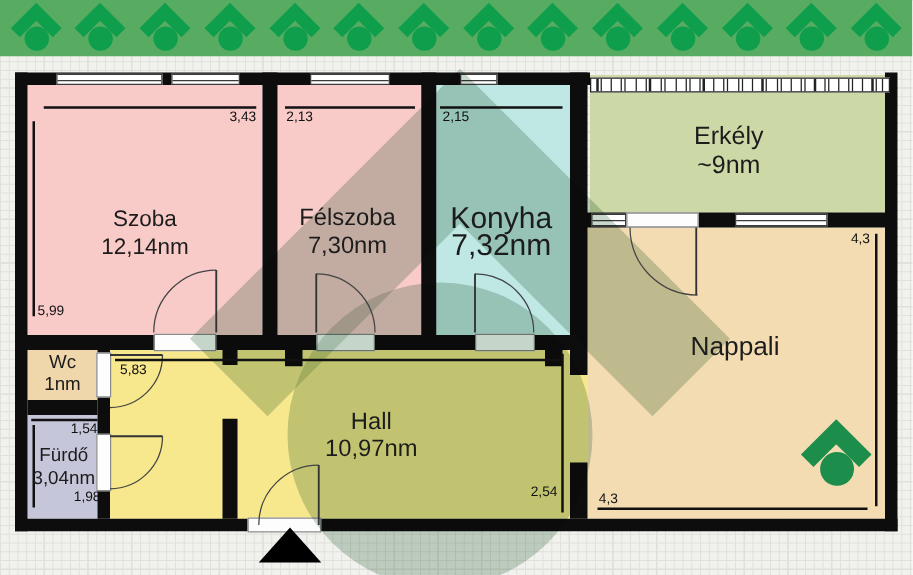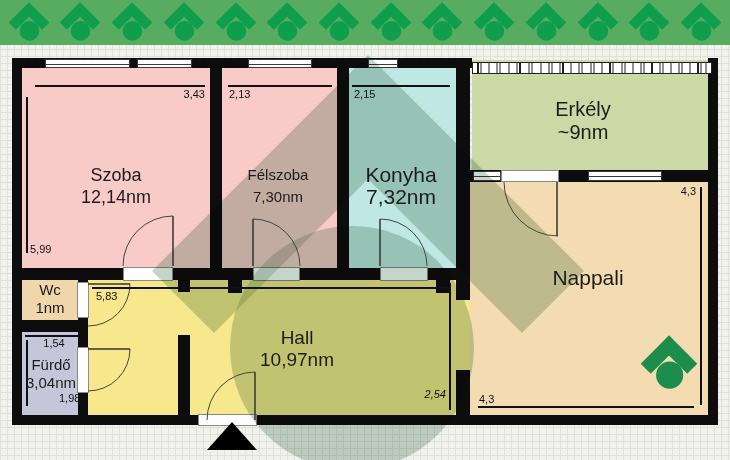--- a/index.html
+++ b/index.html
@@ -33,37 +33,37 @@
   .window{position:absolute;background:#fff;border:1px solid #3a3a3a;box-sizing:border-box;z-index:3;}
   .window::after{content:"";position:absolute;left:0;right:0;top:50%;border-top:1px solid #3a3a3a;}
   .sill{position:absolute;background:#fdfdfd;border:1px solid #8a8a8a;box-sizing:border-box;z-index:3;}
   .railing{position:absolute;left:472px;top:62px;width:240px;height:12px;background:#fff;border:1px solid #222;box-sizing:border-box;z-index:3;}
   .wm-svg{position:absolute;left:0;top:0;z-index:4;mix-blend-mode:multiply;pointer-events:none;}
   .wm{fill:var(--c-watermark,#6e9678);fill-opacity:.38;}
   .overlay{position:absolute;left:0;top:0;z-index:5;pointer-events:none;}
   .rlabel{position:absolute;text-align:center;color:#1c1c1c;z-index:5;}
   .rlabel span{display:block;}
   .l-szoba   {left:36px; top:164px;width:160px;font-size:18px;line-height:22px;}
-  .l-felszoba{left:198px;top:164px;width:160px;font-size:15px;line-height:22px;}
-  .l-konyha  {left:321px;top:164px;width:160px;font-size:21px;line-height:22px;}
+  .l-felszoba{left:198px;top:164px;width:160px;font-size:19px;line-height:22px;}
+  .l-konyha  {left:321px;top:164px;width:160px;font-size:24px;line-height:22px;}
   .l-erkely  {left:503px;top:98px; width:160px;font-size:20px;line-height:23px;}
   .l-nappali {left:498px;top:265px;width:180px;font-size:21px;line-height:25px;}
   .l-wc      {left:10px; top:281px;width:80px; font-size:15px;line-height:18px;}
   .l-furdo   {left:11px; top:356px;width:80px; font-size:15px;line-height:18px;}
   .l-hall    {left:217px;top:327px;width:160px;font-size:19px;line-height:22px;}
   .dim{position:absolute;font-size:11px;color:#111;white-space:nowrap;z-index:5;}
   .d-szoba-w  {left:160px;top:88px; width:45px;text-align:right;}
   .d-szoba-h  {left:30px; top:243px;}
   .d-felszoba-w{left:229px;top:88px;}
   .d-konyha-w {left:354px;top:88px;text-align:right;}
   .d-hall-w   {left:96px; top:290px;}
-  .d-hall-h   {left:400px;top:388px;width:46px;text-align:right;font-style:italic;}
+  .d-hall-h   {left:400px;top:388px;width:46px;text-align:right;}
   .d-nappali-h{left:652px;top:185px;width:44px;text-align:right;}
   .d-nappali-w{left:479px;top:393px;}
-  .d-furdo-w  {left:30px; top:337px;width:48px;text-align:center;}
+  .d-furdo-w  {left:30px; top:337px;width:48px;text-align:right;}
   .d-furdo-h  {left:28px; top:392px;padding-left:31px;}
   .corner-logo{position:absolute;left:638px;top:335px;width:62px;height:58px;z-index:5;}
   .corner-logo svg{color:var(--c-corner_logo,#1d8d4b);}
 </style>
 </head>
 <body>
 
 <div class="stage">
 
   <div class="banner">

